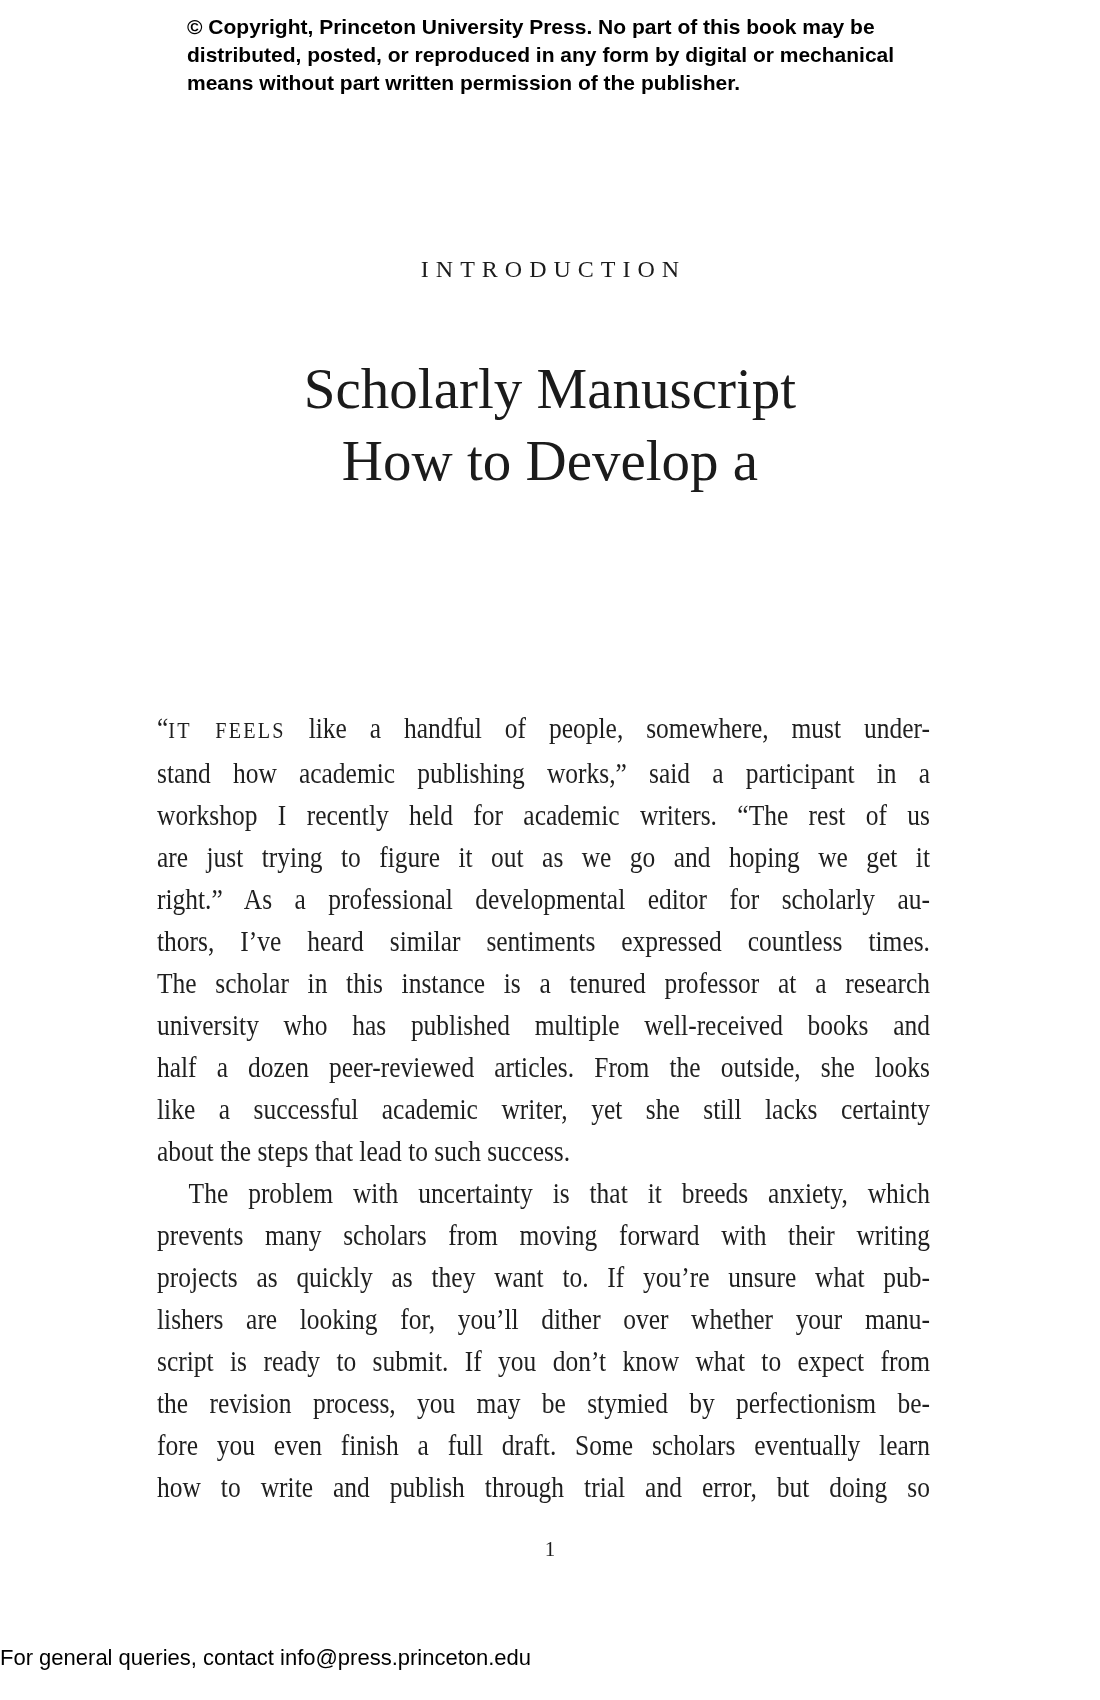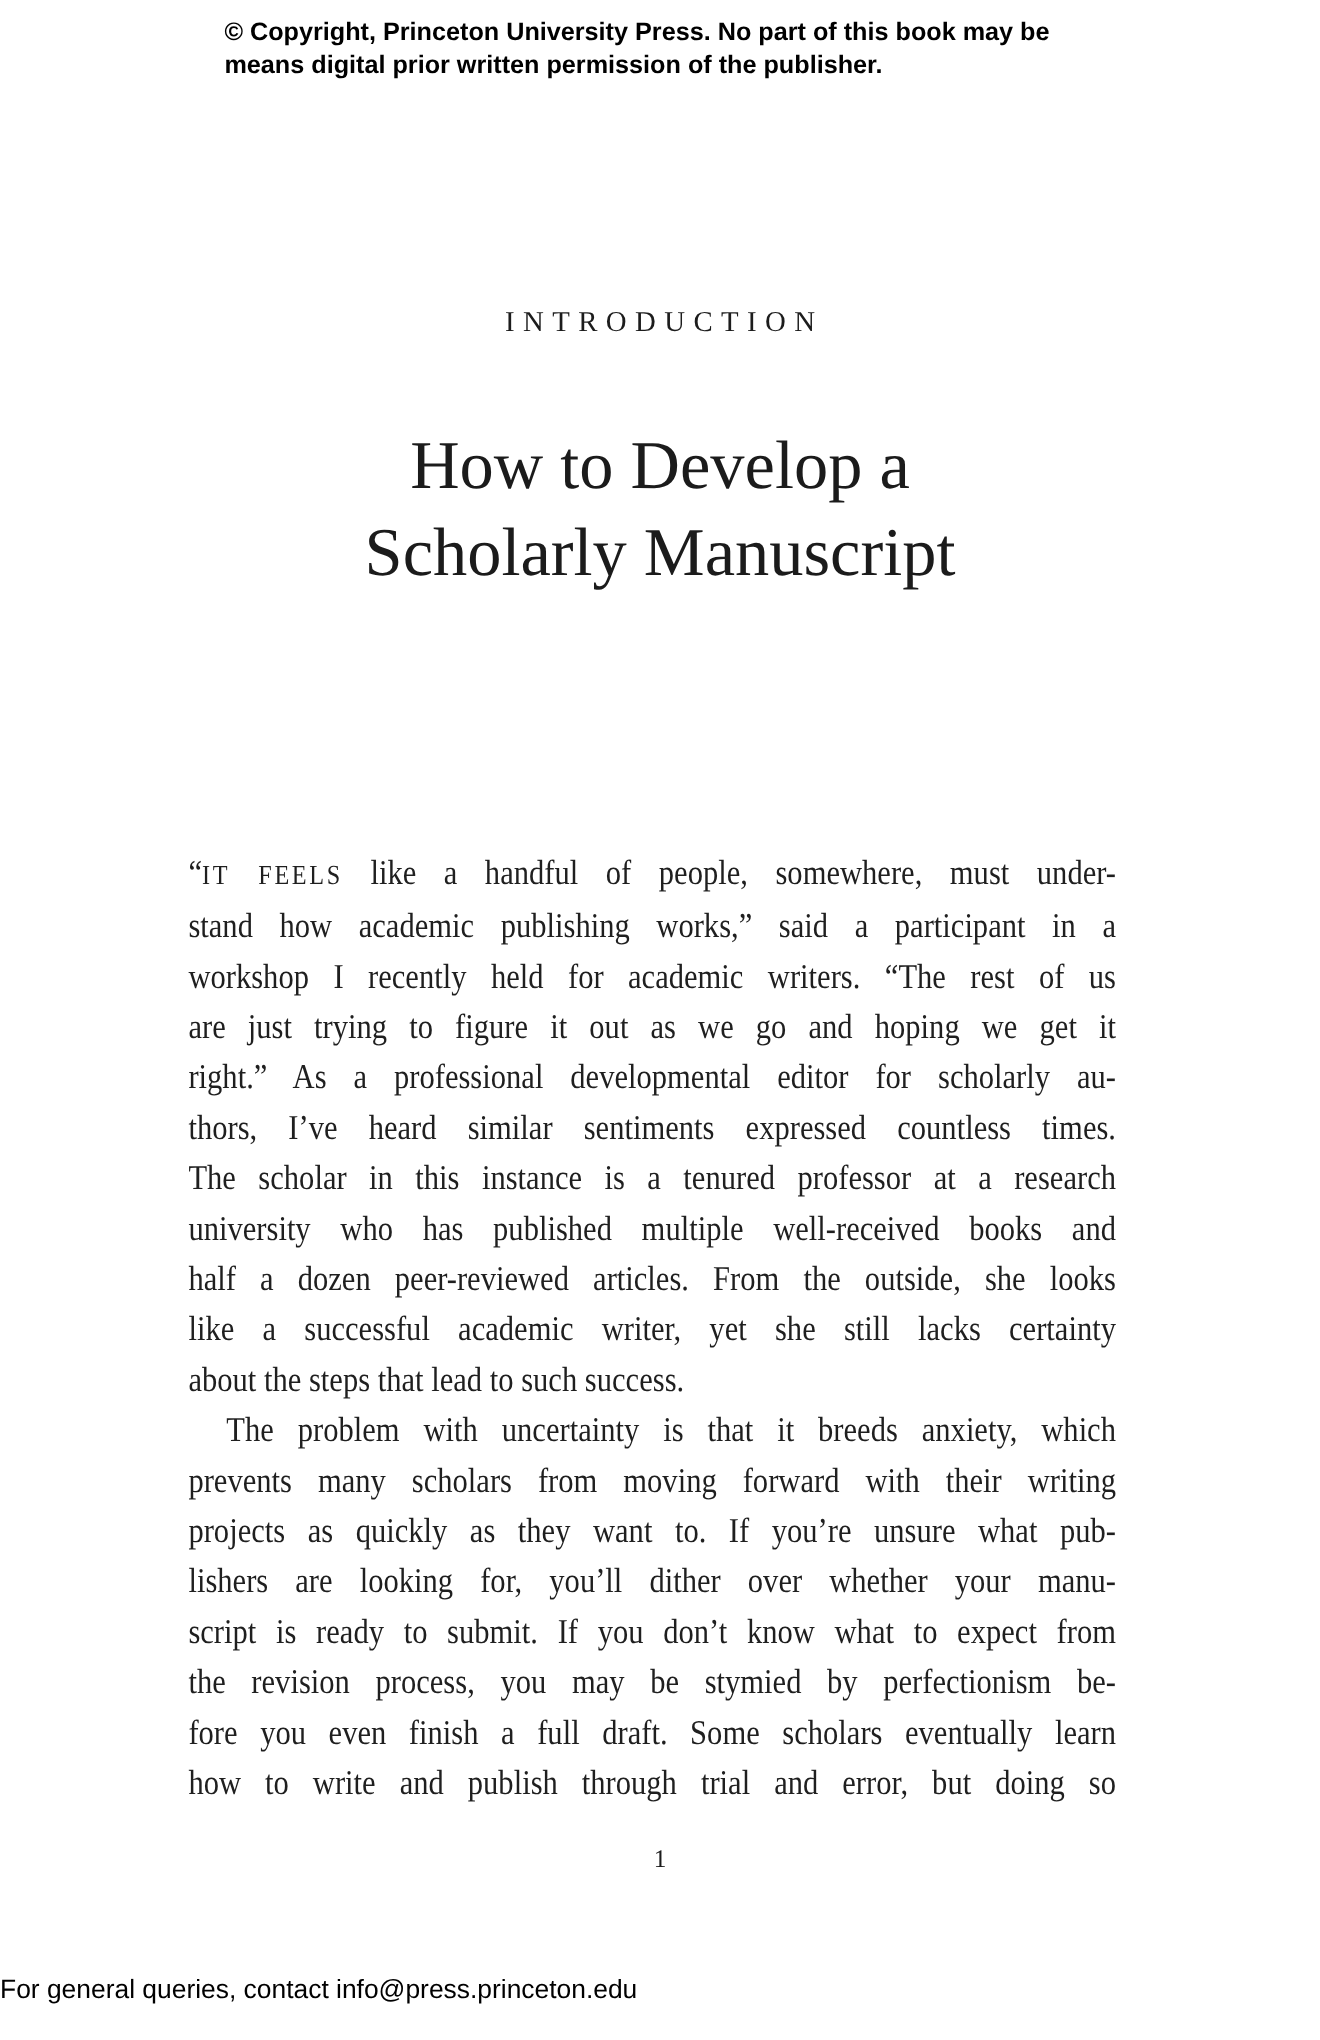--- a/index.html
+++ b/index.html
@@ -96,28 +96,29 @@
     color: #000000;
   }
 </style>
 </head>
 <body>
 
 <div class="page">
 
   <div class="copyright">
       <div class="line">© Copyright, Princeton University Press. No part of this book may be</div>
-      <div class="line last">means digital prior written permission of the publisher.</div>
+      <div class="line">distributed, posted, or reproduced in any form by digital or mechanical</div>
+      <div class="line last">means without part written permission of the publisher.</div>
     </div>
 
   <div class="kicker">INTRODUCTION</div>
 
   <h1 class="title">
+    <span class="title-line">Scholarly Manuscript</span>
     <span class="title-line">How to Develop a</span>
-    <span class="title-line">Scholarly Manuscript</span>
   </h1>
 
   <div class="body-text">
     <div class="para para1">
         <div class="line">“<span class="smallcaps">IT FEELS</span> like a handful of people, somewhere, must under-</div>
         <div class="line">stand how academic publishing works,” said a participant in a</div>
         <div class="line">workshop I recently held for academic writers. “The rest of us</div>
         <div class="line">are just trying to figure it out as we go and hoping we get it</div>
         <div class="line">right.” As a professional developmental editor for scholarly au-</div>
         <div class="line">thors, I’ve heard similar sentiments expressed countless times.</div>

